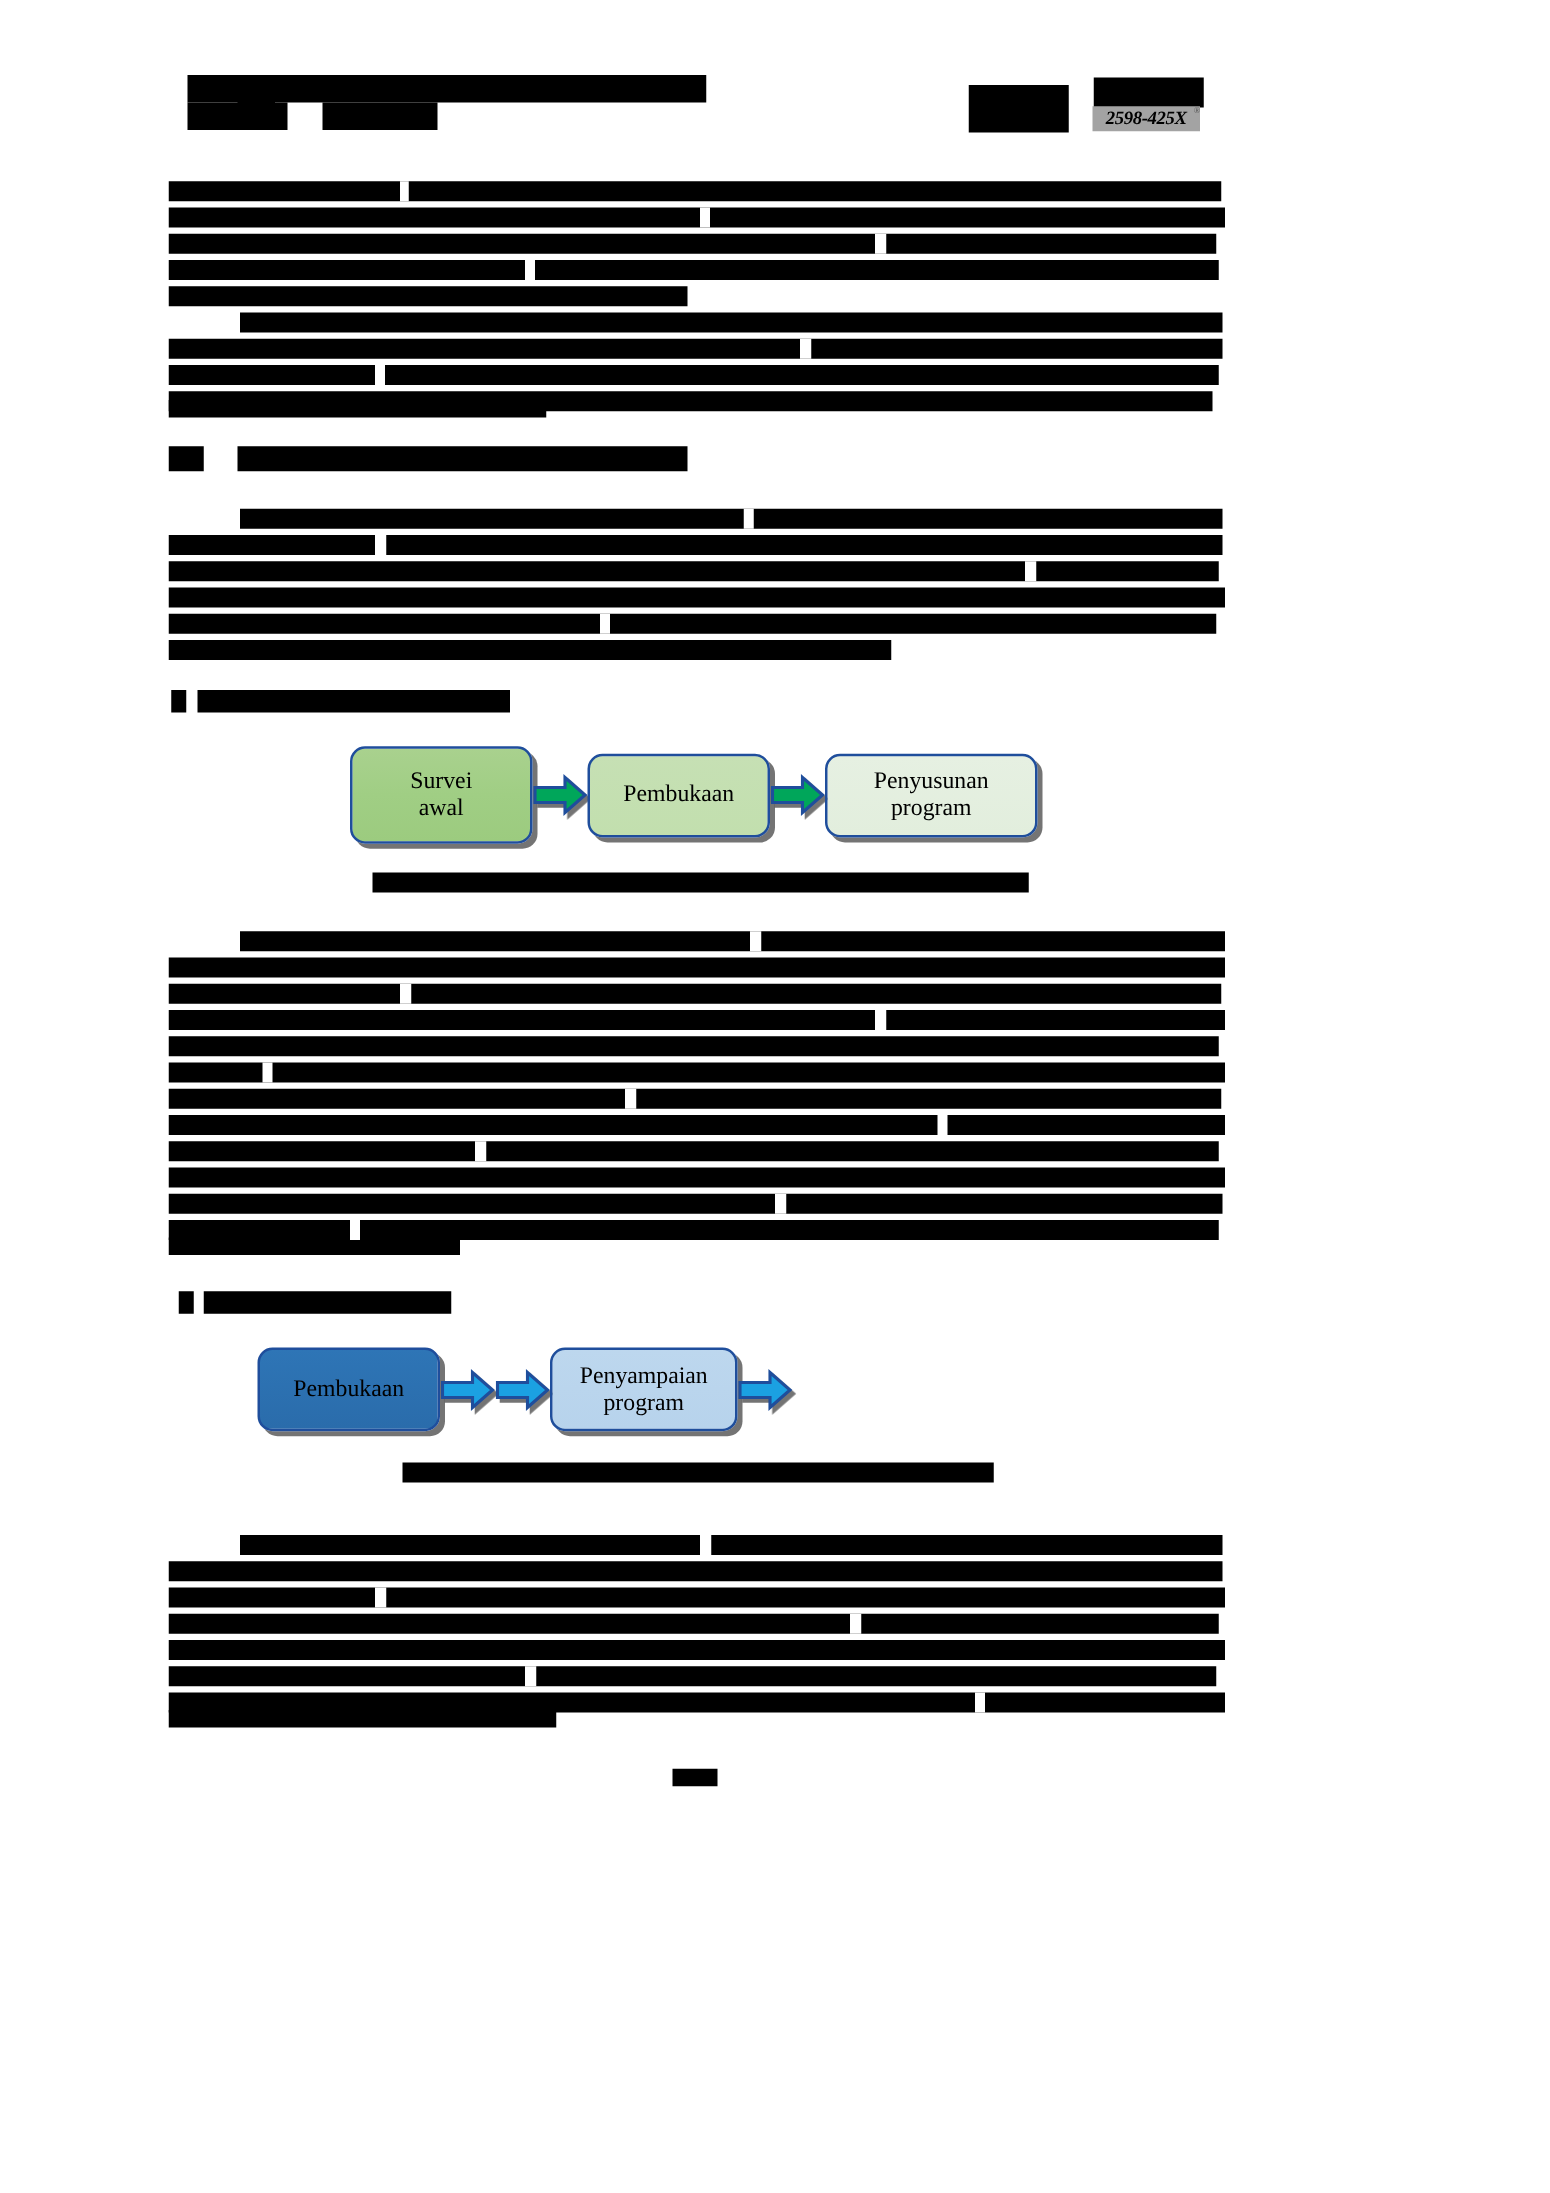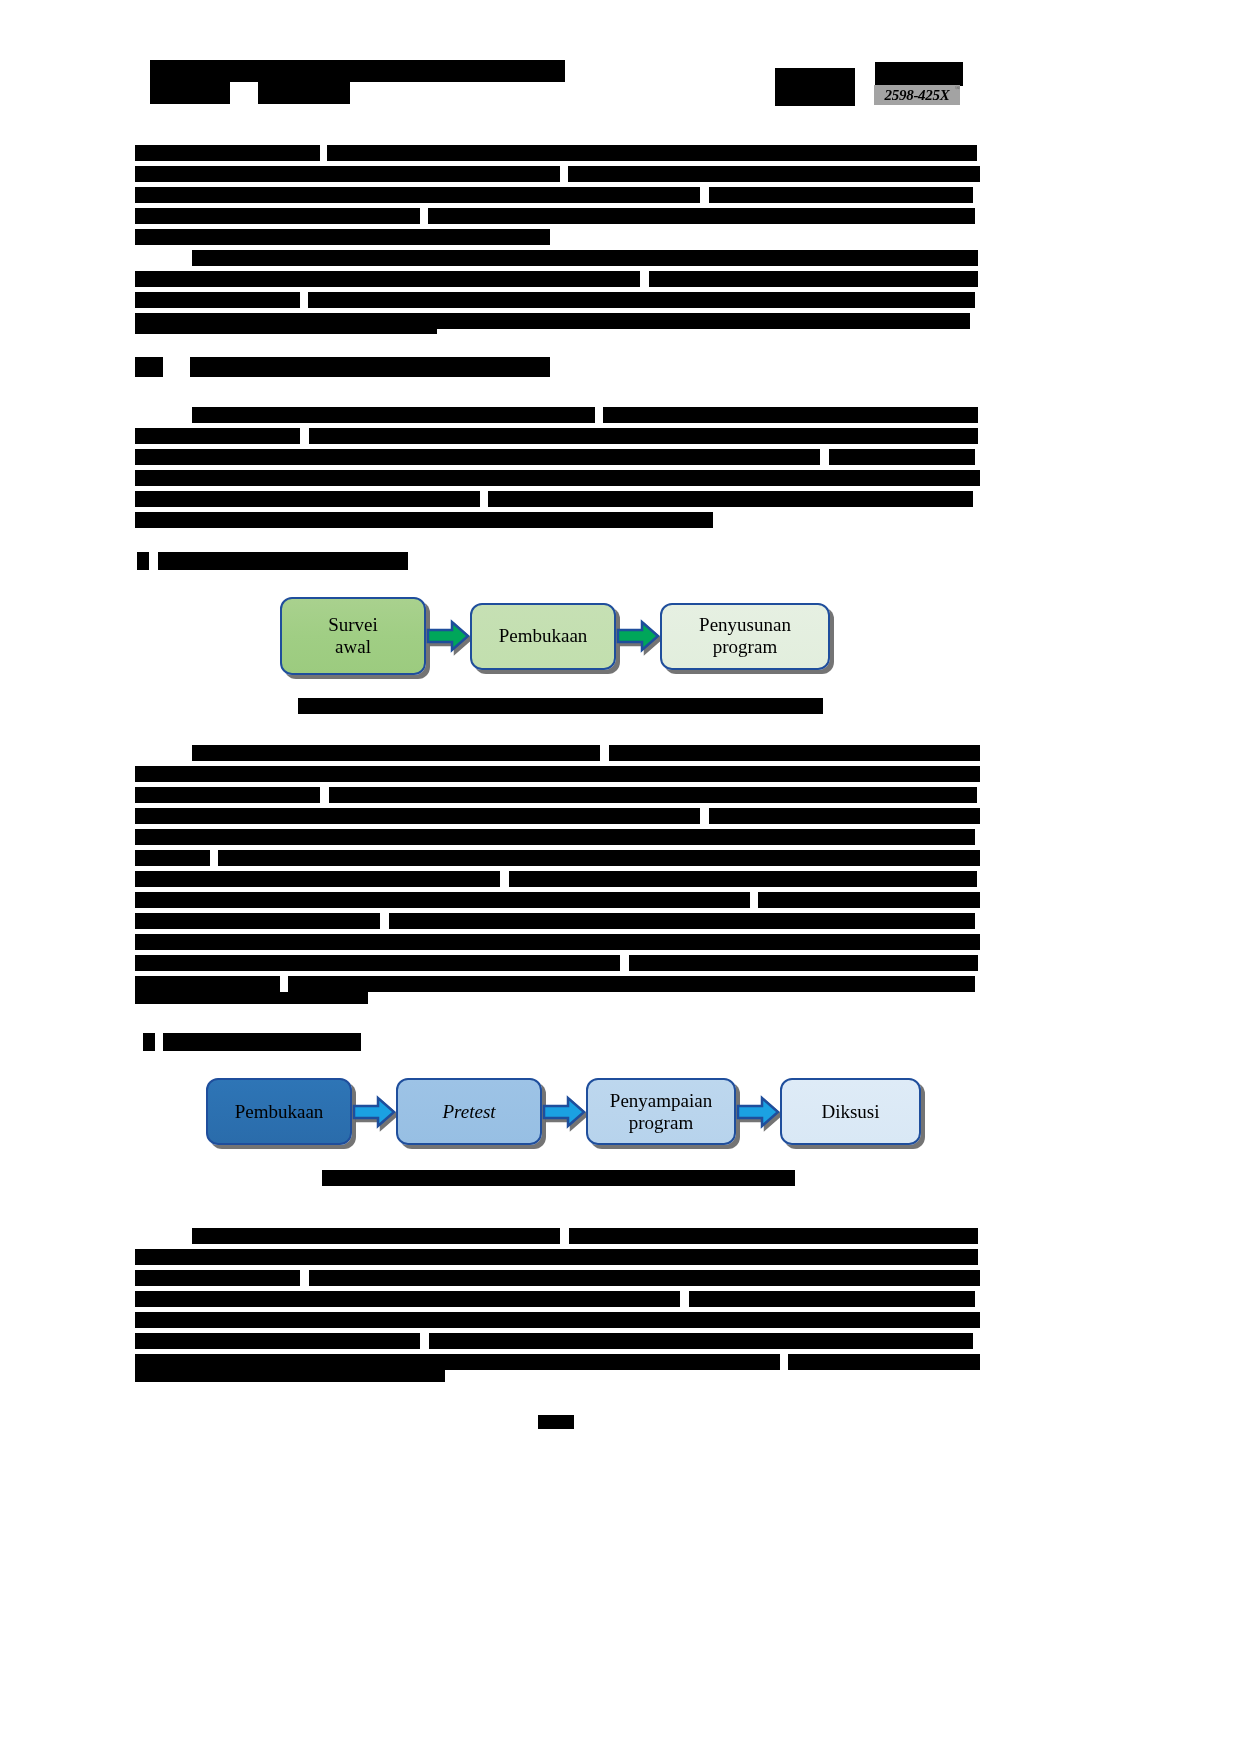--- a/index.html
+++ b/index.html
@@ -226,50 +226,40 @@
         <span>Pembukaan</span>
       </div>
     </div>
 
     <div class="arrow">
       <svg width="44" height="34" viewBox="0 0 44 34">
         <path d="M2 11 L26 11 L26 3 L42 17 L26 31 L26 23 L2 23 Z" fill="#1ba1e2" stroke="#1f4e9c" stroke-width="2.5" stroke-linejoin="miter"></path>
       </svg>
     </div>
 
-    <div class="fbox b2 italicLabel" style="width:146px;height:67px;">
-      <div>
-        <span>Pretest</span>
-      </div>
-    </div>
 
     <div class="arrow">
       <svg width="44" height="34" viewBox="0 0 44 34">
         <path d="M2 11 L26 11 L26 3 L42 17 L26 31 L26 23 L2 23 Z" fill="#1ba1e2" stroke="#1f4e9c" stroke-width="2.5" stroke-linejoin="miter"></path>
       </svg>
     </div>
 
     <div class="fbox b3" style="width:150px;height:67px;">
       <div>
         <span>Penyampaian</span>
         <span>program</span>
       </div>
     </div>
 
     <div class="arrow">
       <svg width="44" height="34" viewBox="0 0 44 34">
         <path d="M2 11 L26 11 L26 3 L42 17 L26 31 L26 23 L2 23 Z" fill="#1ba1e2" stroke="#1f4e9c" stroke-width="2.5" stroke-linejoin="miter"></path>
       </svg>
     </div>
 
-    <div class="fbox b4" style="width:141px;height:67px;">
-      <div>
-        <span>Diksusi</span>
-      </div>
-    </div>
   </div>
 
   <div class="redact" style="left:322px;top:1170px;width:473px;height:16px;"></div>
 
   <div class="redact" style="left:192px;top:1228px;width:786px;height:16px;"></div>
   <div class="redact" style="left:135px;top:1249px;width:843px;height:16px;"></div>
   <div class="redact" style="left:135px;top:1270px;width:845px;height:16px;"></div>
   <div class="redact" style="left:135px;top:1291px;width:840px;height:16px;"></div>
   <div class="redact" style="left:135px;top:1312px;width:845px;height:16px;"></div>
   <div class="redact" style="left:135px;top:1333px;width:838px;height:16px;"></div>

